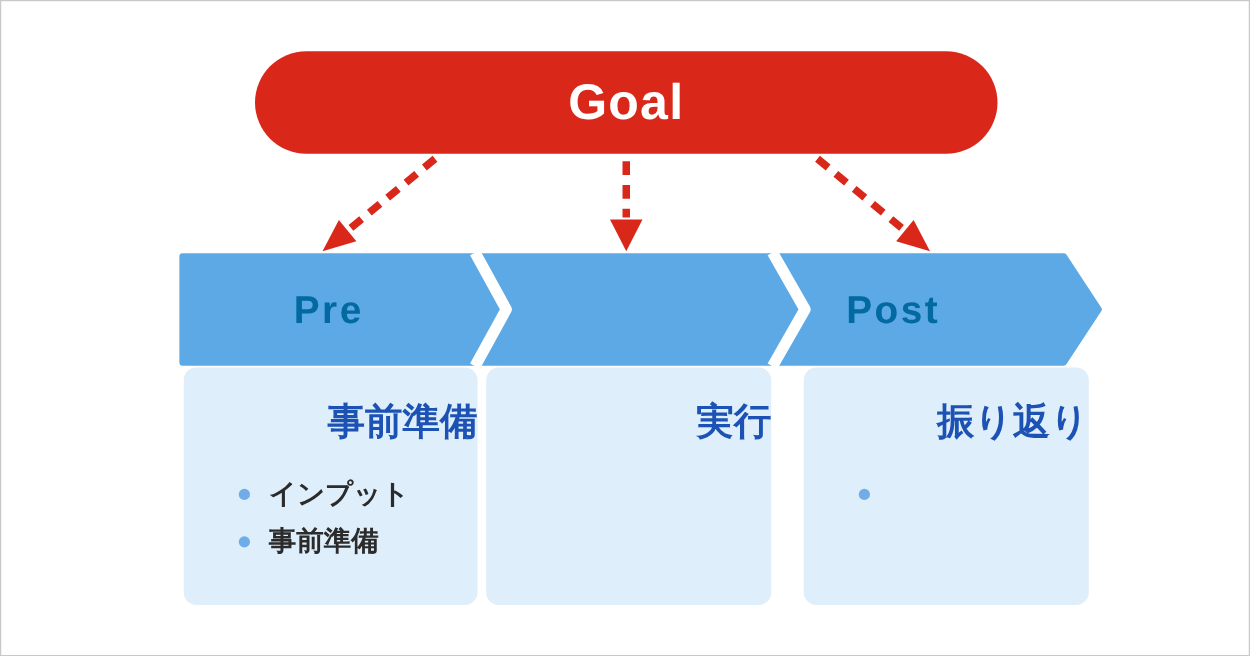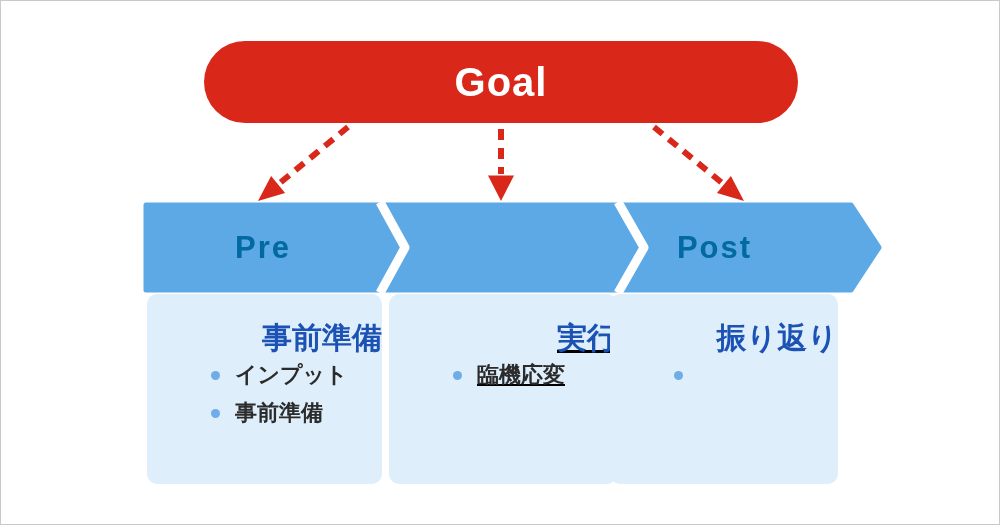--- a/index.html
+++ b/index.html
@@ -25,29 +25,29 @@
   }
   .stage-label.pre  { left:145px; width:234px; }
   .stage-label.on   { left:379px; width:238px; }
   .stage-label.post { left:596px; width:235px; }
 
   .card {
     position:absolute; top:293px; height:190px;
     background:var(--card-bg,#DEEEFA); border-radius:10px; box-sizing:border-box;
   }
   .card.c0 { left:146px; width:235px; }
-  .card.c1 { left:388px; width:228px;text-decoration:underline; }
-  .card.c2 { left:609px; width:228px; }
+  .card.c1 { left:388px; width:228px; }
+  .card.c2 { left:642px; width:228px; }
 
   .card-title {
     margin-top:26px; text-align:right;
     font-size:30px; font-weight:bold; line-height:36px;
     color:var(--heading-blue,#1D52B5);
   }
-  .card-list { padding-left:64px; }
+  .card-list { margin-top:20px; padding-left:44px; }
   .card-item {
     display:flex; align-items:center; height:38px;
     font-size:22px; font-weight:bold; color:var(--text-dark,#2B2B2B);
   }
   .dot {
     width:9px; height:9px; border-radius:50%;
     background:var(--bullet-blue,#6FACE8);
     margin-right:15px; flex:0 0 9px;
   }
 </style>
@@ -97,24 +97,20 @@
       <div class="card-item">
         <span class="dot"></span>
         <span>事前準備</span>
       </div>
     </div>
   </div>
 
   <div class="card c1">
     <div class="card-title">実行</div>
     <div class="card-list">
-      <div class="card-item">
-        <span class="dot"></span>
-        <span>臨機応変</span>
-      </div>
     </div>
   </div>
 
   <div class="card c2">
     <div class="card-title">振り返り</div>
     <div class="card-list">
       <div class="card-item">
         <span class="dot"></span>
       </div>
     </div>

